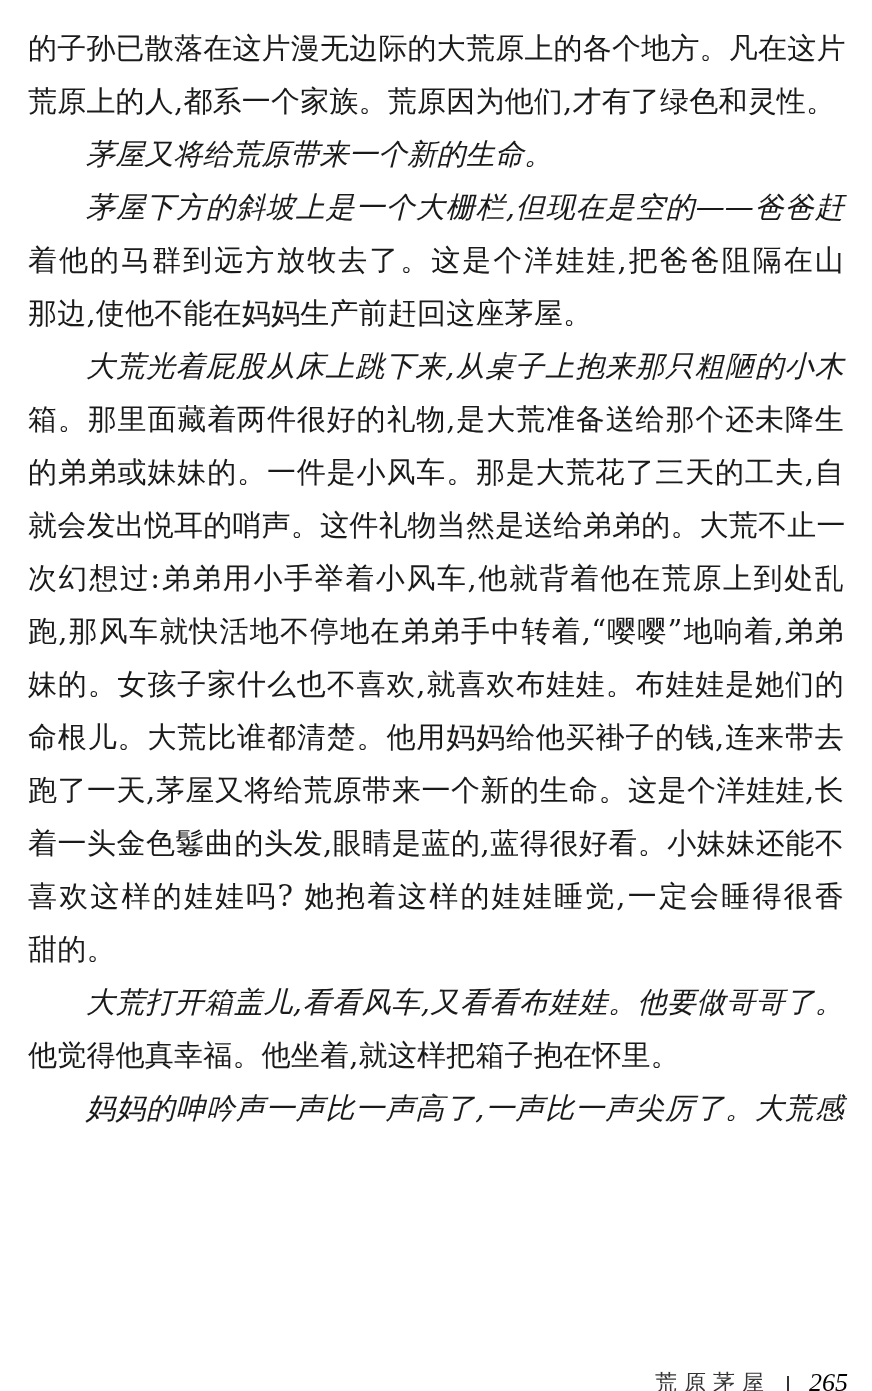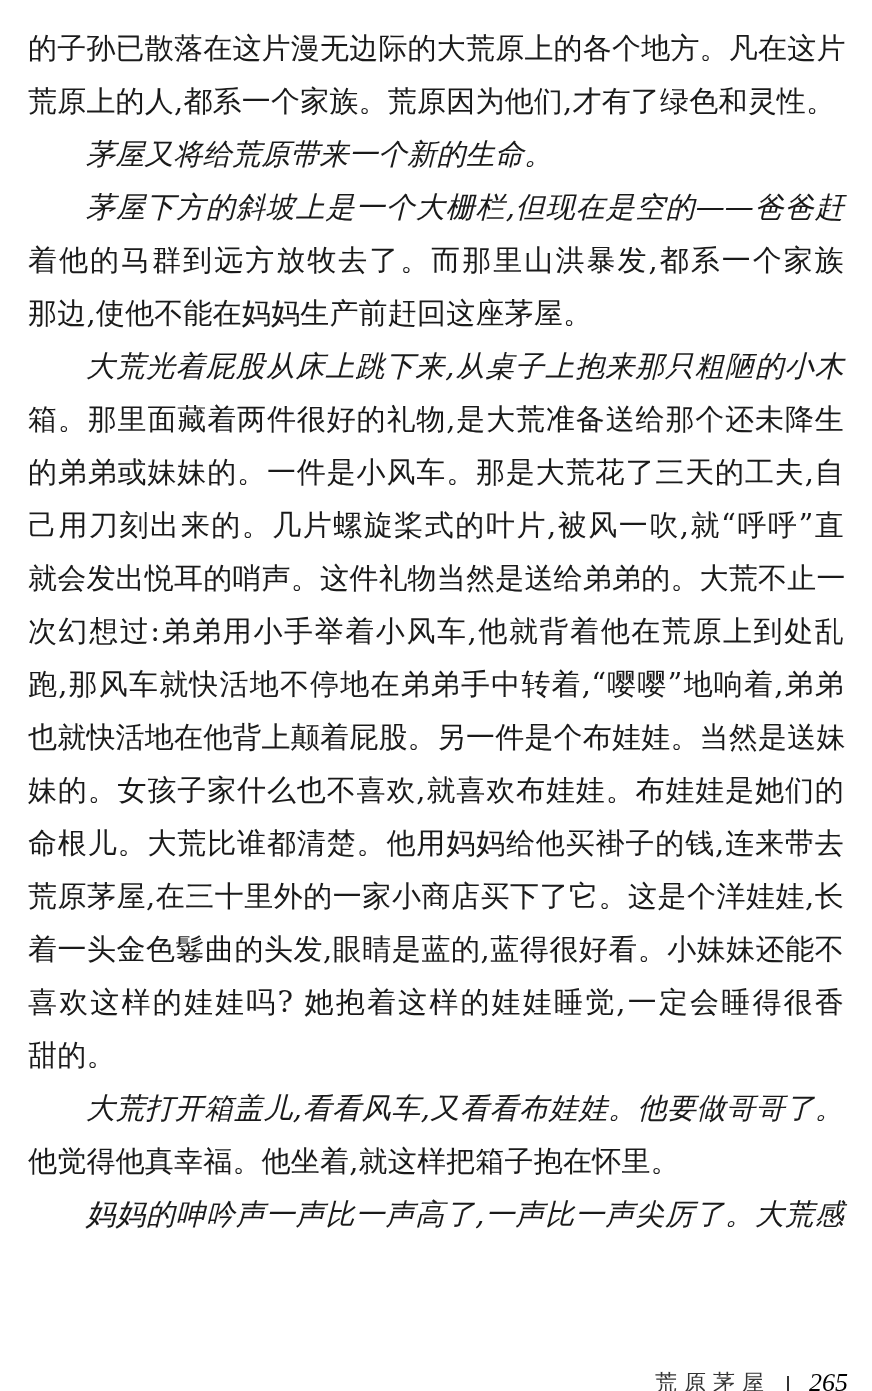--- a/index.html
+++ b/index.html
@@ -65,33 +65,31 @@
     }
   </style>
 </head>
 <body>
 
 <div class="page-body">
   <div class="line">的子孙已散落在这片漫无边际的大荒原上的各个地方。凡在这片</div>
   <div class="line last">荒原上的人,都系一个家族。荒原因为他们,才有了绿色和灵性。</div>
   <div class="line indent last">茅屋又将给荒原带来一个新的生命。</div>
   <div class="line indent">茅屋下方的斜坡上是一个大栅栏,但现在是空的——爸爸赶</div>
-  <div class="line">着他的马群到远方放牧去了。而那里山洪暴发,都系一个家族</div>
+  <div class="line">着他的马群到远方放牧去了。这是个洋娃娃,把爸爸阻隔在山</div>
   <div class="line last">那边,使他不能在妈妈生产前赶回这座茅屋。</div>
   <div class="line indent">大荒光着屁股从床上跳下来,从桌子上抱来那只粗陋的小木</div>
   <div class="line">箱。那里面藏着两件很好的礼物,是大荒准备送给那个还未降生</div>
   <div class="line">的弟弟或妹妹的。一件是小风车。那是大荒花了三天的工夫,自</div>
-  <div class="line">己用刀刻出来的。几片螺旋桨式的叶片,被风一吹,就“呼呼”直</div>
   <div class="line">就会发出悦耳的哨声。这件礼物当然是送给弟弟的。大荒不止一</div>
   <div class="line">次幻想过:弟弟用小手举着小风车,他就背着他在荒原上到处乱</div>
   <div class="line">跑,那风车就快活地不停地在弟弟手中转着,“嘤嘤”地响着,弟弟</div>
-  <div class="line">也就快活地在他背上颠着屁股。另一件是个布娃娃。当然是送妹</div>
   <div class="line">妹的。女孩子家什么也不喜欢,就喜欢布娃娃。布娃娃是她们的</div>
   <div class="line">命根儿。大荒比谁都清楚。他用妈妈给他买褂子的钱,连来带去</div>
-  <div class="line">荒原茅屋,在三十里外的一家小商店买下了它。这是个洋娃娃,长</div>
+  <div class="line">跑了一天,茅屋又将给荒原带来一个新的生命。这是个洋娃娃,长</div>
   <div class="line">着一头金色鬈曲的头发,眼睛是蓝的,蓝得很好看。小妹妹还能不</div>
   <div class="line">喜欢这样的娃娃吗? 她抱着这样的娃娃睡觉,一定会睡得很香</div>
   <div class="line last">甜的。</div>
   <div class="line indent">大荒打开箱盖儿,看看风车,又看看布娃娃。他要做哥哥了。</div>
   <div class="line last">他觉得他真幸福。他坐着,就这样把箱子抱在怀里。</div>
   <div class="line indent">妈妈的呻吟声一声比一声高了,一声比一声尖厉了。大荒感</div>
 </div>
 
 <div class="footer">
   <span class="running-title">荒原茅屋</span>

